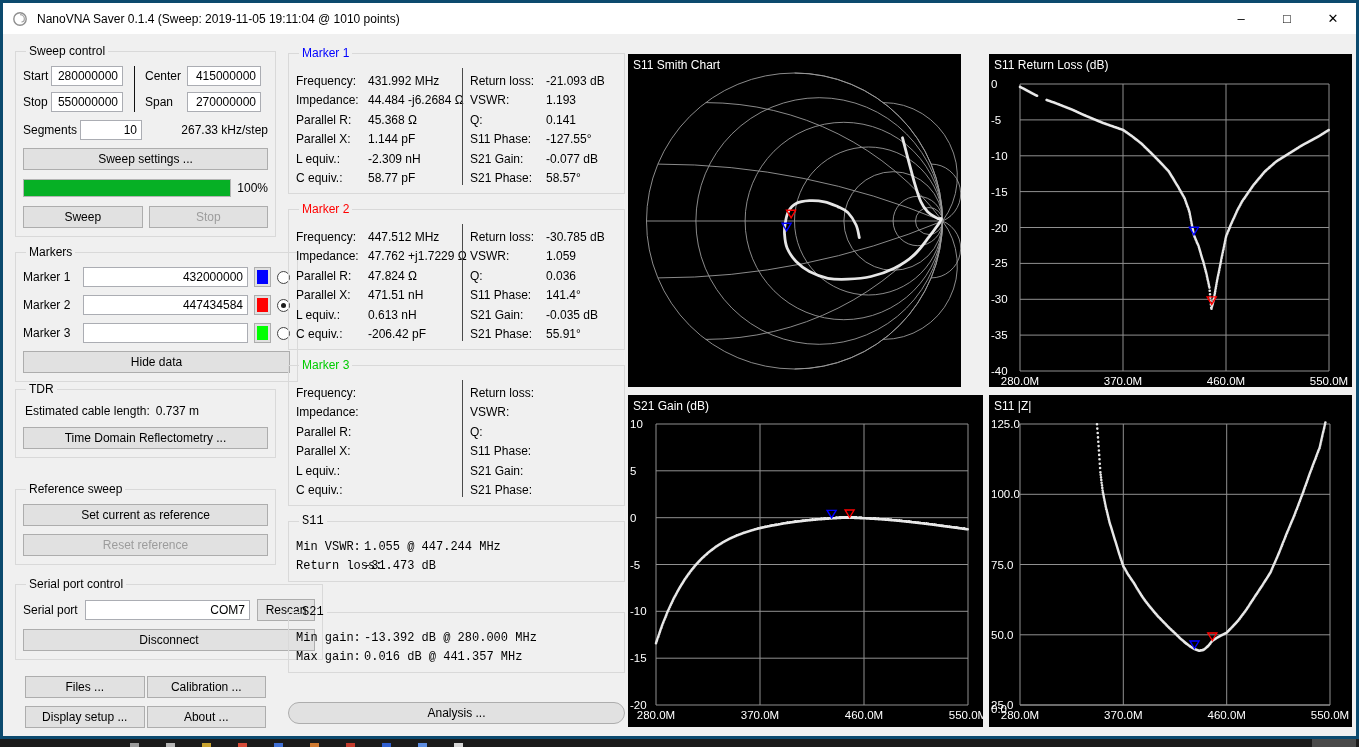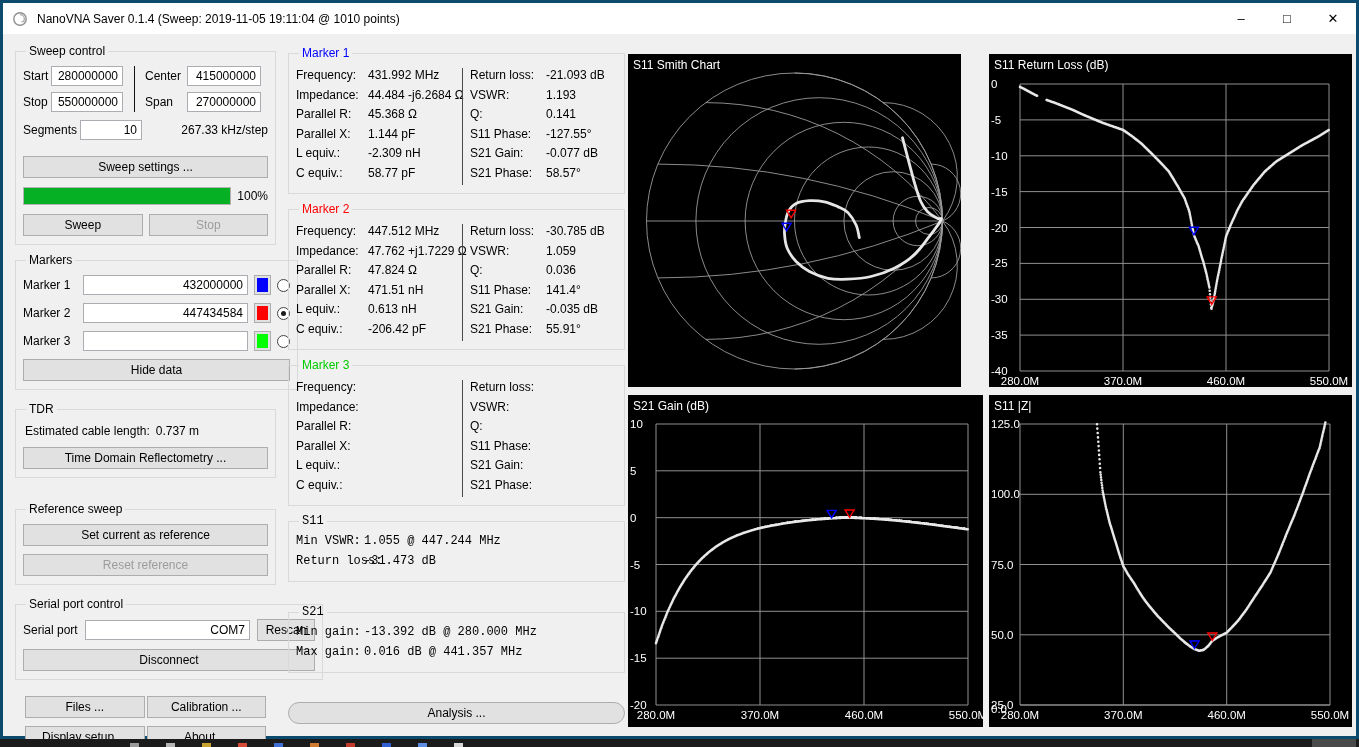--- a/index.html
+++ b/index.html
@@ -29,21 +29,21 @@
 
   #left-col { position:absolute; left:12px; top:10px; width:261px; }
 
   .sweep-grid { display:grid; grid-template-columns:26px 72px 18px 40px 74px; column-gap:2px;
                 row-gap:6px; align-items:center; margin-top:2px; }
   .vsep { grid-column:3; grid-row:1/3; width:1px; height:46px; background:#111; justify-self:center; }
   .seg-row { display:flex; align-items:center; margin-top:8px; }
   .seg-row .lbl { width:57px; }
   .seg-row .txt { width:62px; }
   .seg-row .step { margin-left:auto; }
-  .gap8 { margin-top:16px; }
+  .gap8 { margin-top:8px; }
   .progress-row { display:flex; align-items:center; gap:6px; margin-top:9px; }
   .progress { flex:1; height:18px; border:1px solid #b4b4b4; background:#e6e6e6; }
   .progress .fill { height:100%; background:#06b025; }
   .two { display:grid; grid-template-columns:1fr 1fr; gap:6px; margin-top:9px; }
 
   .mrow { display:flex; align-items:center; gap:6px; margin:2px 0 8px 0; }
   .mlabel { width:54px; flex:none; }
   .mfreq { flex:1; }
   .swatch { width:17px; height:20px; background:#e1e1e1; border:1px solid #adadad;
             padding:2px; display:flex; flex:none; }
@@ -58,21 +58,21 @@
   .srow .lbl { width:55px; flex:none; }
   .srow .txt { flex:1; }
   .srow .btn { width:58px; flex:none; }
   .bottom-btns { display:grid; grid-template-columns:1fr 1fr; gap:8px 2px; margin:16px 10px 0 10px; }
 
   #mid-col { position:absolute; left:285px; top:12px; width:337px; height:678px; }
   .mbox { margin-bottom:8px; padding:2px 5px 5px 5px; }
   .cols { display:flex; margin-top:2px; }
   .colL { width:166px; flex:none; }
   .colR { flex:1; border-left:1px solid #4a4a4a; padding-left:7px; }
-  .drow { display:flex; align-items:flex-start; height:19.5px; white-space:nowrap; }
+  .drow { display:flex; align-items:flex-end; height:19.5px; white-space:nowrap; }
   .dl { width:72px; flex:none; }
   .colR .dl { width:76px; }
   .sbox { margin-bottom:23px; padding:2px 5px 6px 5px;font-family:Liberation Mono, monospace; }
   .sbox .dl { width:68px; }
   #analysis-btn { position:absolute; left:0; bottom:0; width:100%;border-radius:11px; }
 
   .chart { position:absolute; background:#000; }
   #chart-smith { left:625px; top:20px; width:333px; height:333px; }
   #chart-return-loss { left:986px; top:20px; width:363px; height:333px; }
   #chart-gain { left:625px; top:361px; width:355px; height:332px; }
@@ -161,21 +161,21 @@
                 <input class="txt mfreq" value="" style="">
                 <button class="swatch">
                   <i style="background:#00ff00"></i>
                 </button>
                 <span class="radio"></span>
               </div>
             </div>
           <button class="btn wide">Hide data</button>
         </fieldset>
 
-        <fieldset class="group" style="margin-top:12px">
+        <fieldset class="group" style="">
           <legend>TDR</legend>
           <div class="tdr-line">
             <span>Estimated cable length:</span>
             <span>0.737 m</span>
           </div>
           <button class="btn wide">Time Domain Reflectometry ...</button>
         </fieldset>
 
         <fieldset class="group stack" style="margin-top:24px">
           <legend>Reference sweep</legend>

